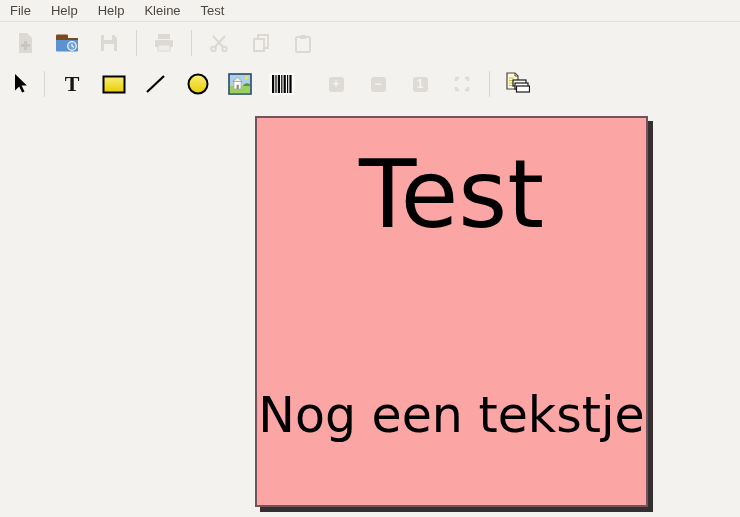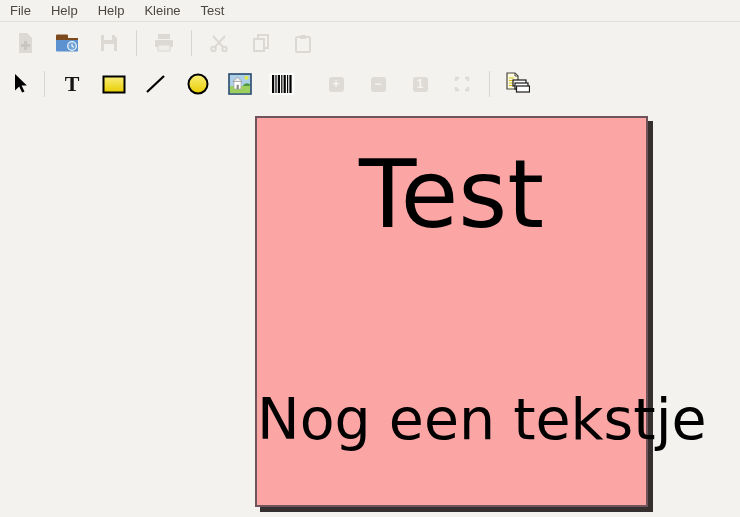--- a/index.html
+++ b/index.html
@@ -56,21 +56,21 @@
     box-shadow:5px 5px 0 #352f30;
   }
   .txt {
     position:absolute; left:0; width:100%;
     text-align:center; color:#000;
     font-family:"DejaVu Sans", sans-serif;
     line-height:1; white-space:nowrap;
   }
   .t1 { top:30px;  font-size:94px; }
   .t2 { top:171px; font-size:59px; }
-  .t3 { top:273px; font-size:57px; }
+  .t3 { top:273px; font-size:49px; }
 </style>
 </head>
 <body>
 
 <div>
 
   <div class="menubar">
     <span class="menu-item">File</span>
     <span class="menu-item">Help</span>
     <span class="menu-item">Help</span>

